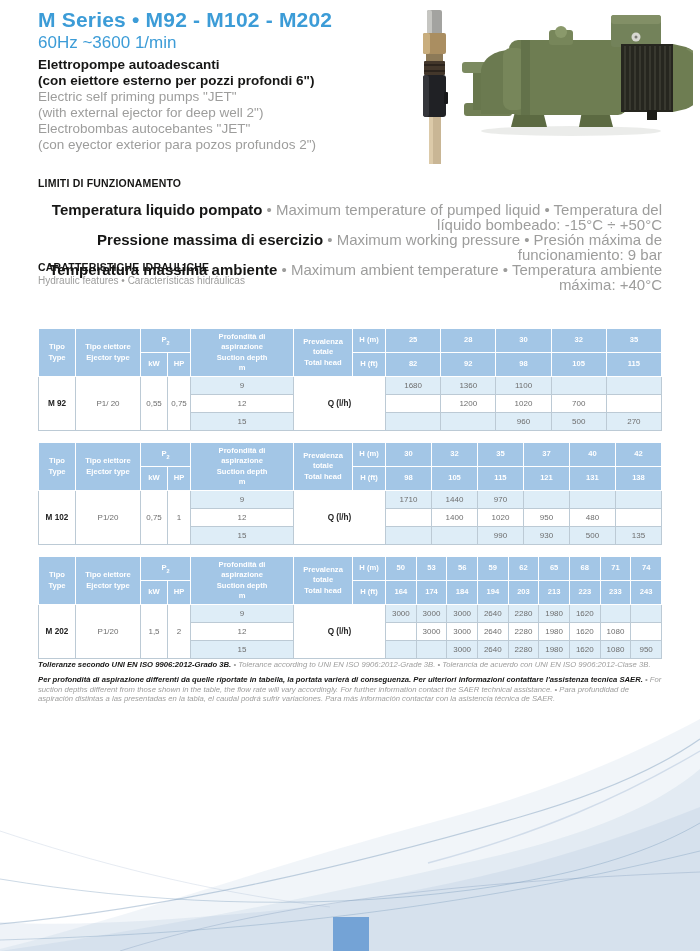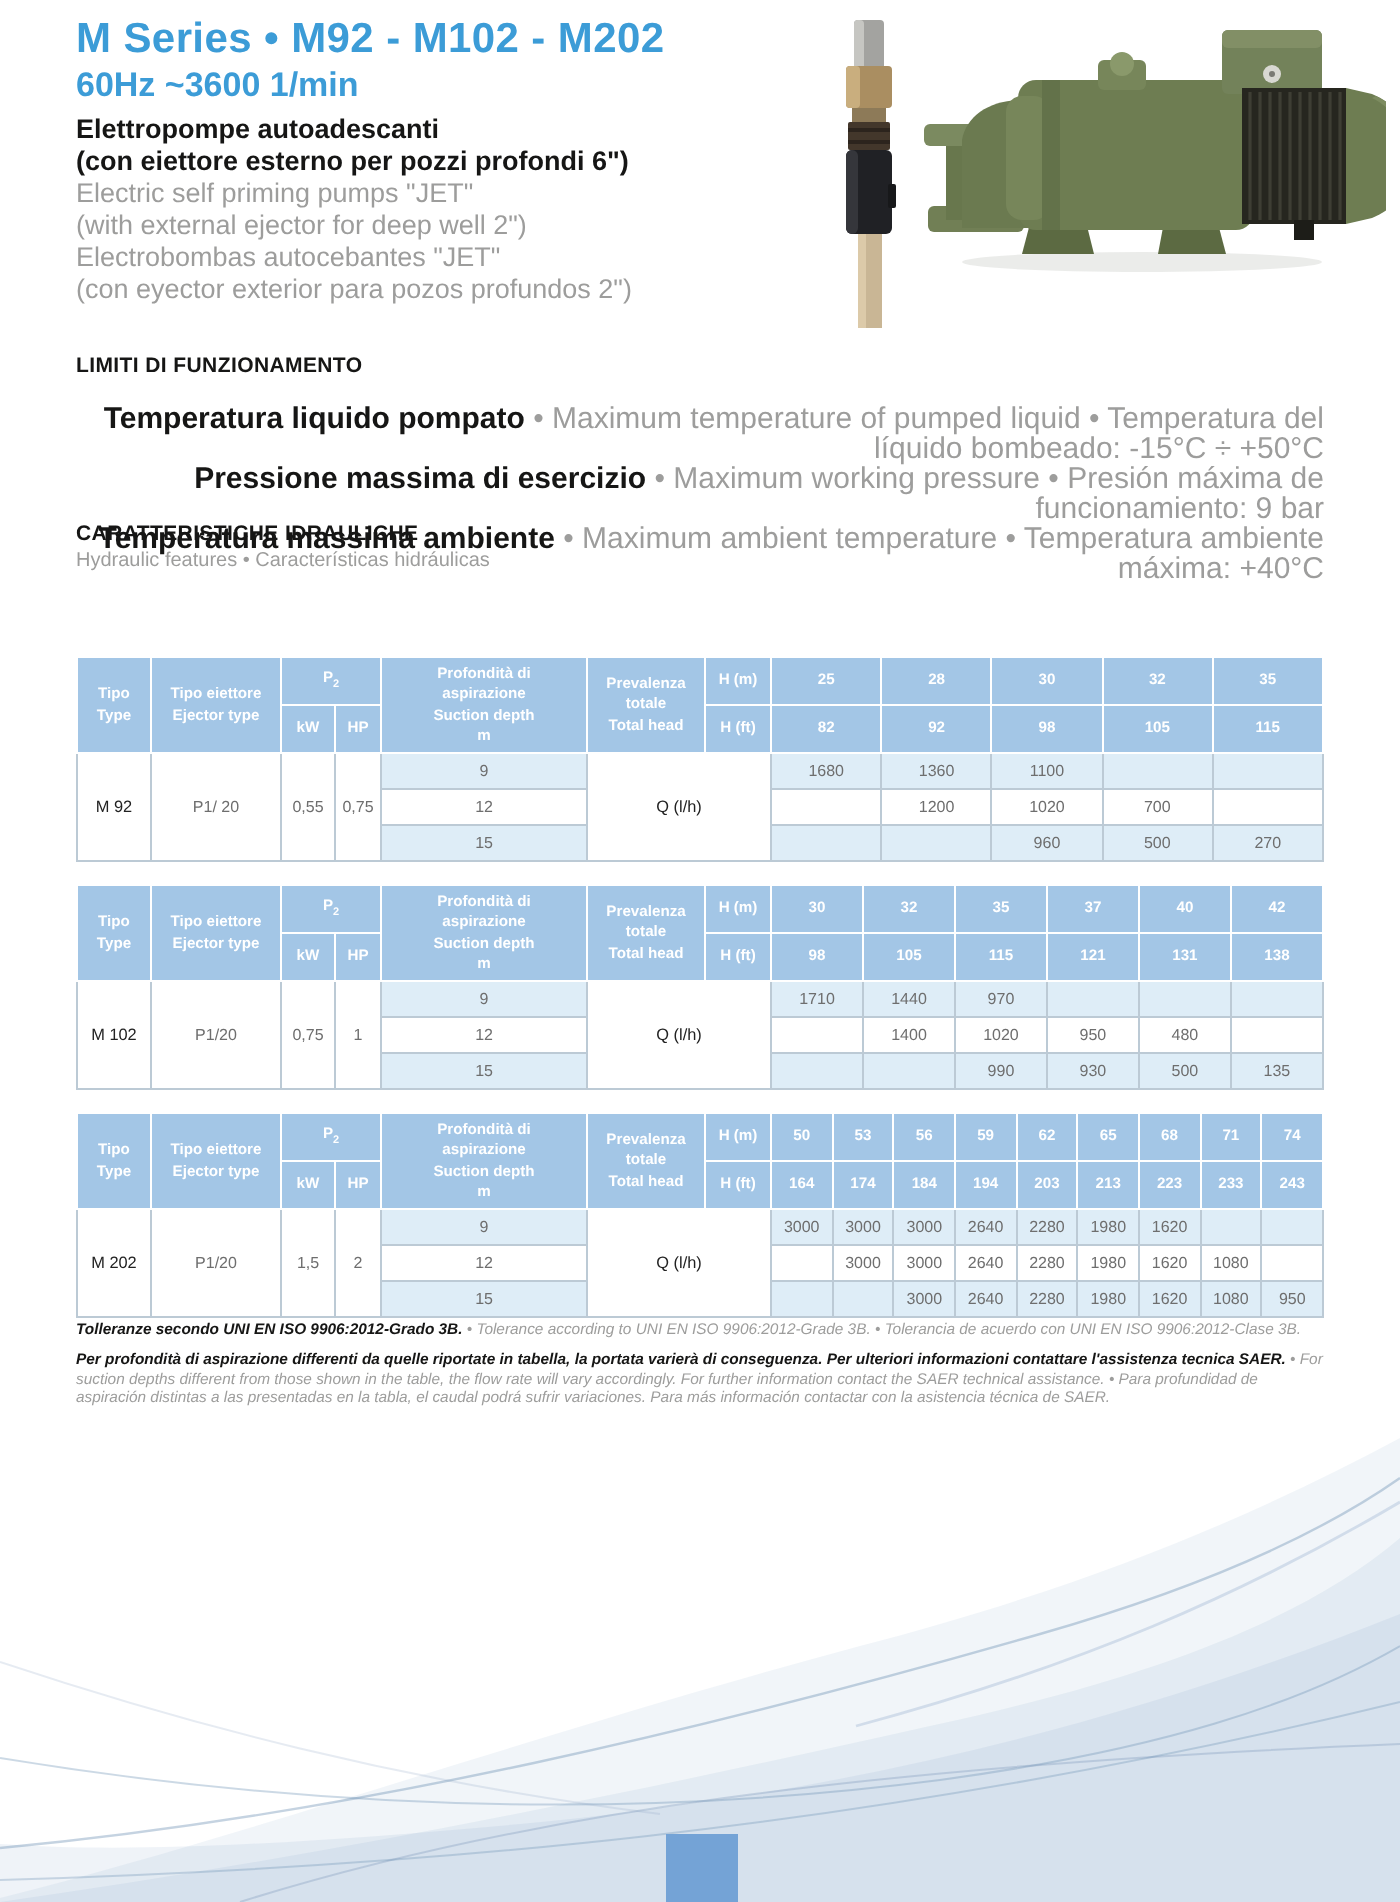--- a/index.html
+++ b/index.html
@@ -2,21 +2,21 @@
 <html><head>
 <meta charset="utf-8">
 <style>
   html,body{margin:0;padding:0;}
   body{width:700px;height:951px;position:relative;overflow:hidden;background:#fff;
        font-family:"Liberation Sans", sans-serif;-webkit-font-smoothing:antialiased;}
 
   
   .header{position:absolute;left:38px;top:8px;width:370px;}
   .title{font-size:21px;font-weight:bold;color:#3c9cd7;letter-spacing:.2px;line-height:1.1;}
-  .subtitle{font-size:17px;font-weight:bold;color:#3c9cd7;margin-top:3px;line-height:1.1;}
+  .subtitle{font-size:17px;font-weight:normal;color:#3c9cd7;margin-top:3px;line-height:1.1;}
   .desc{margin-top:4px;}
   .desc-bold{font-size:13.5px;font-weight:bold;color:#161615;line-height:16px;}
   .desc-grey{font-size:13.5px;color:#9d9d9c;line-height:16px;}
 
   
   .product-svg{position:absolute;left:403px;top:4px;}
 
   
   .sec-head{font-size:10.5px;font-weight:bold;color:#161615;letter-spacing:.2px;}
   .sec-sub{font-size:10px;color:#9d9d9c;margin-top:2px;}
@@ -29,21 +29,21 @@
   
   #tables{position:absolute;left:38px;top:328px;width:624px;}
   table.spec-table{border-collapse:collapse;table-layout:fixed;width:624px;margin:0 0 11px 0;}
   table.spec-table th{background:#a3c6e6;color:#fff;font-weight:bold;font-size:7.6px;
       line-height:1.35;text-align:center;vertical-align:middle;border:1px solid #fff;padding:1px 0;}
   table.spec-table thead tr th{height:21px;}
   table.spec-table th sub{font-size:5.5px;}
   table.spec-table td{border:1px solid #bccad5;text-align:center;vertical-align:middle;
       font-size:8px;color:#6e6e6e;height:17px;padding:0;background:#fff;}
   table.spec-table td.tint{background:#deedf7;}
-  table.spec-table td.model, table.spec-table td.q{font-weight:normal;color:#222;font-size:8.2px;}
+  table.spec-table td.model, table.spec-table td.q{font-weight:bold;color:#222;font-size:8.2px;}
   table.spec-table tbody tr:first-child td{border-top-color:#fff;}
 
   
   .notes{position:absolute;left:38px;top:660px;width:627px;font-style:italic;}
   .note{font-size:7.7px;color:#9d9d9c;line-height:9.8px;margin:0 0 5px 0;}
   .note b{color:#161615;}
 
   
   .waves{position:absolute;left:0;bottom:0;}
   .page-marker{position:absolute;left:333px;top:917px;width:36px;height:34px;background:#74a3d6;}

